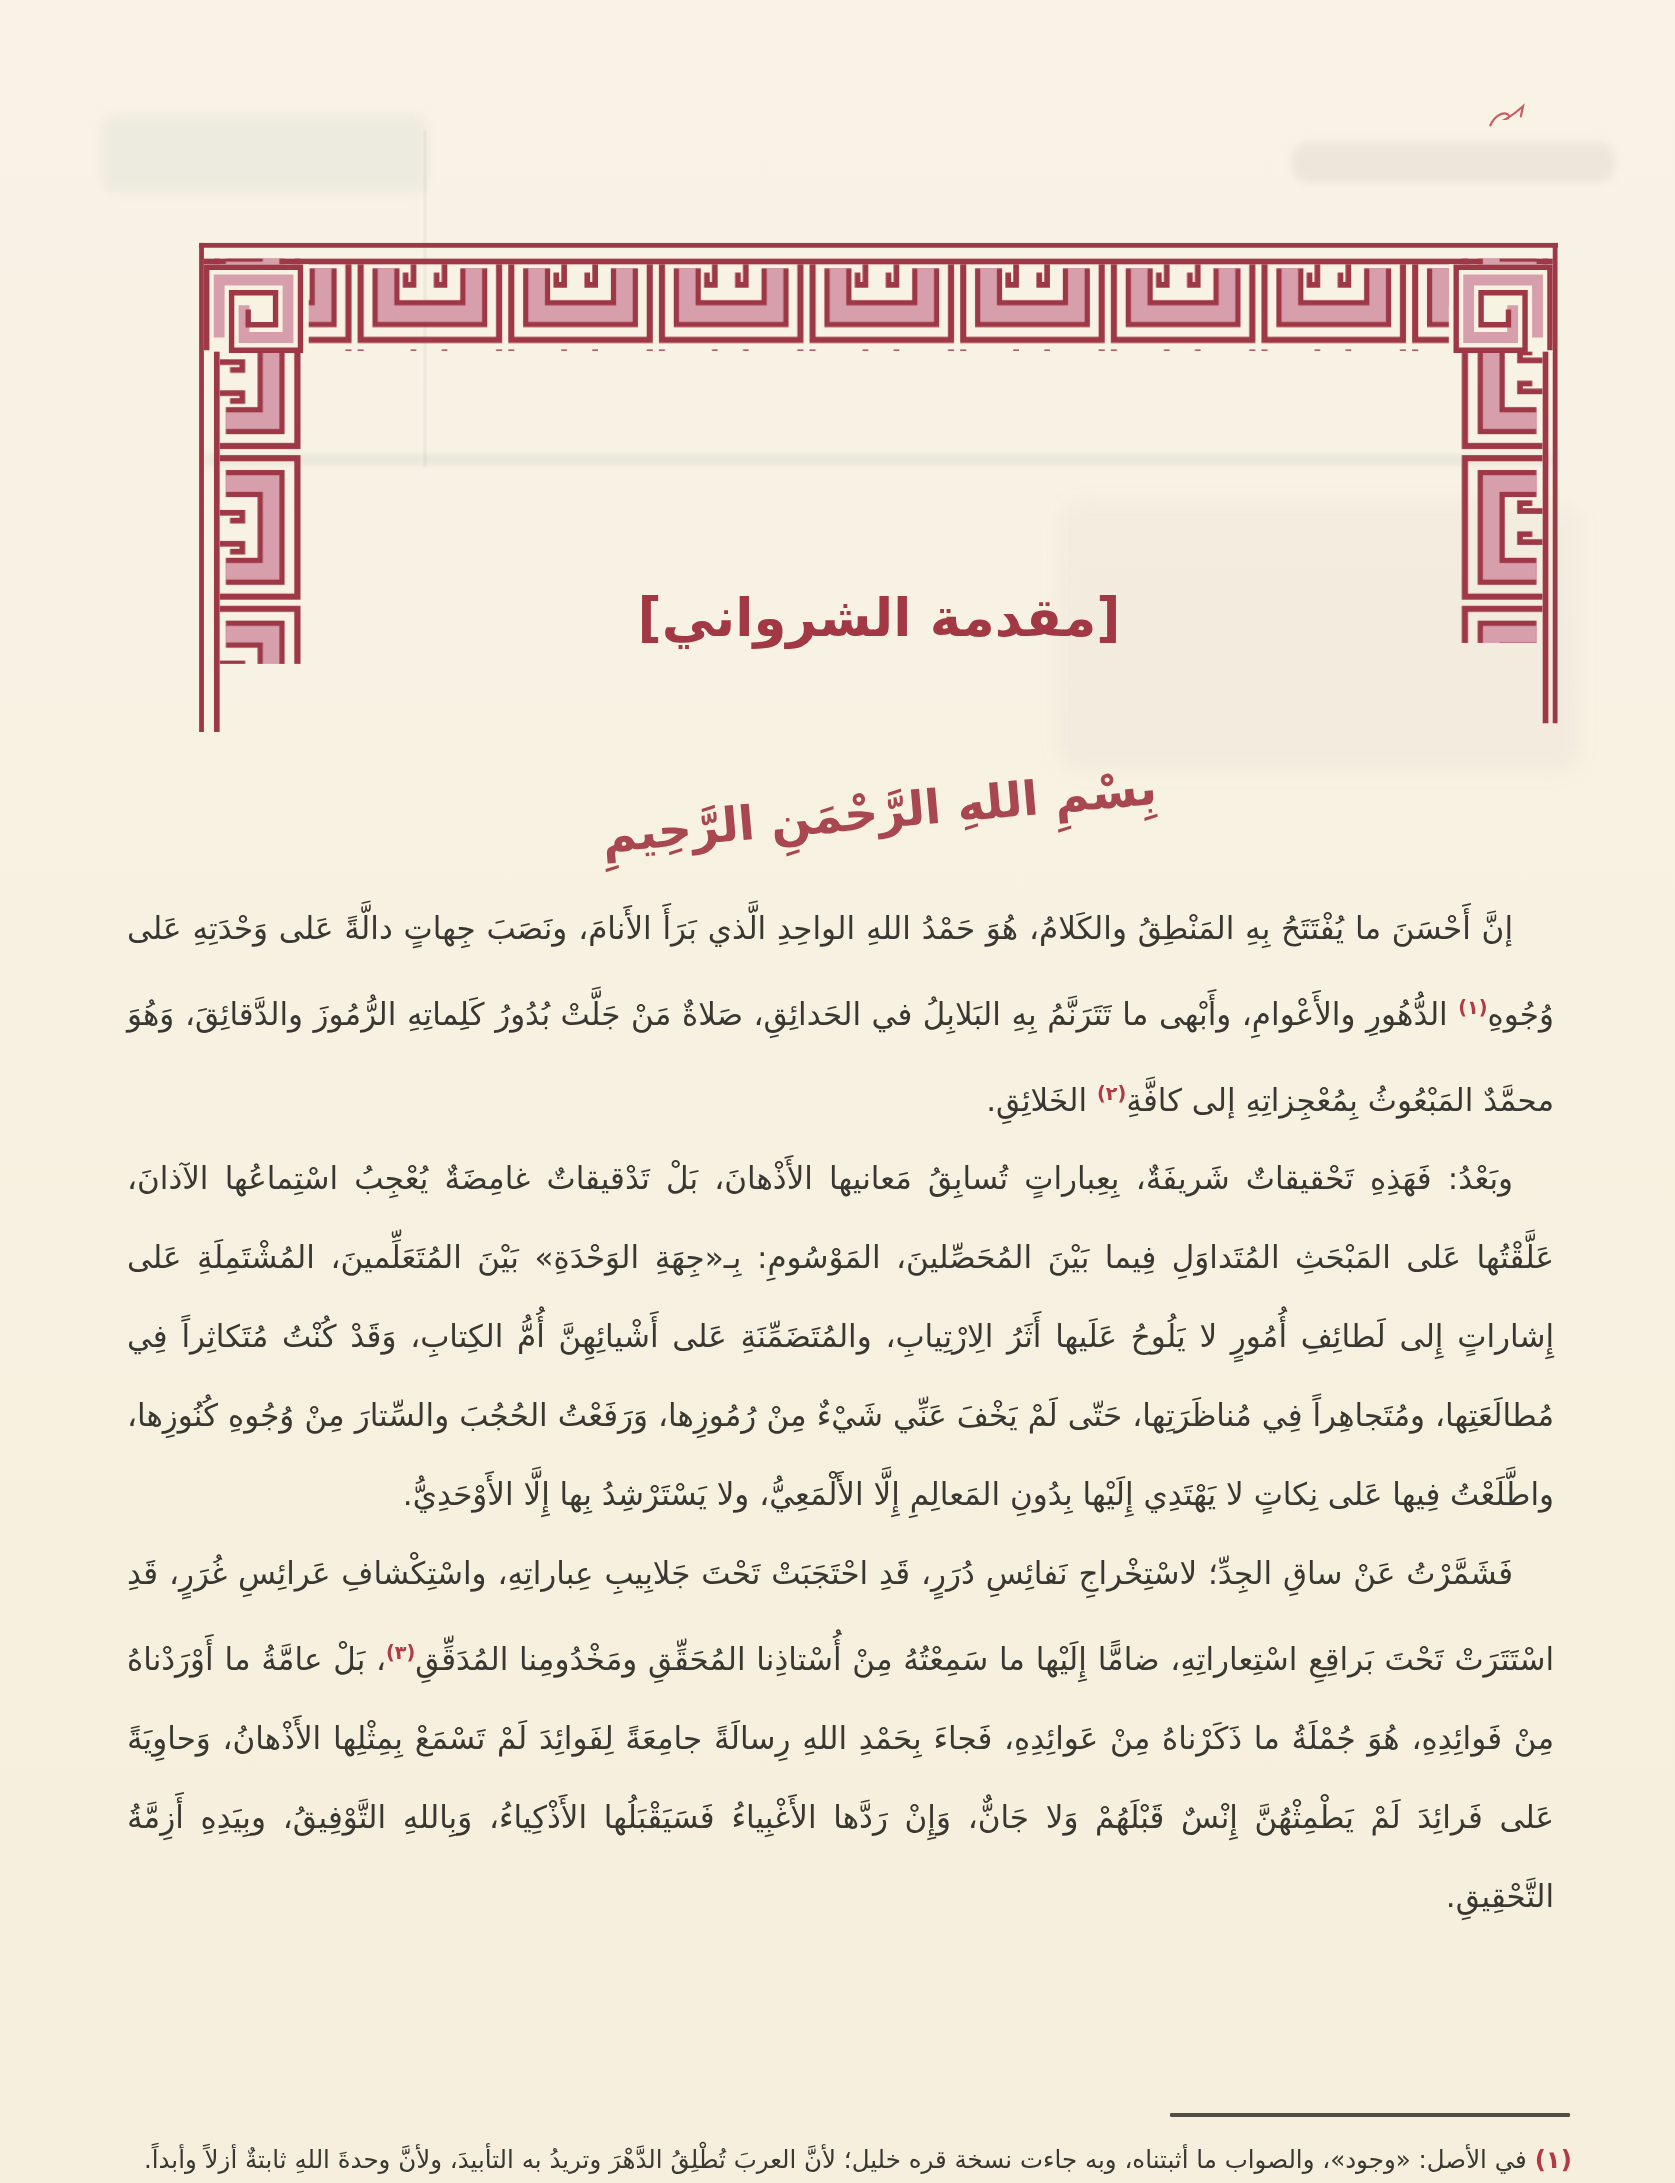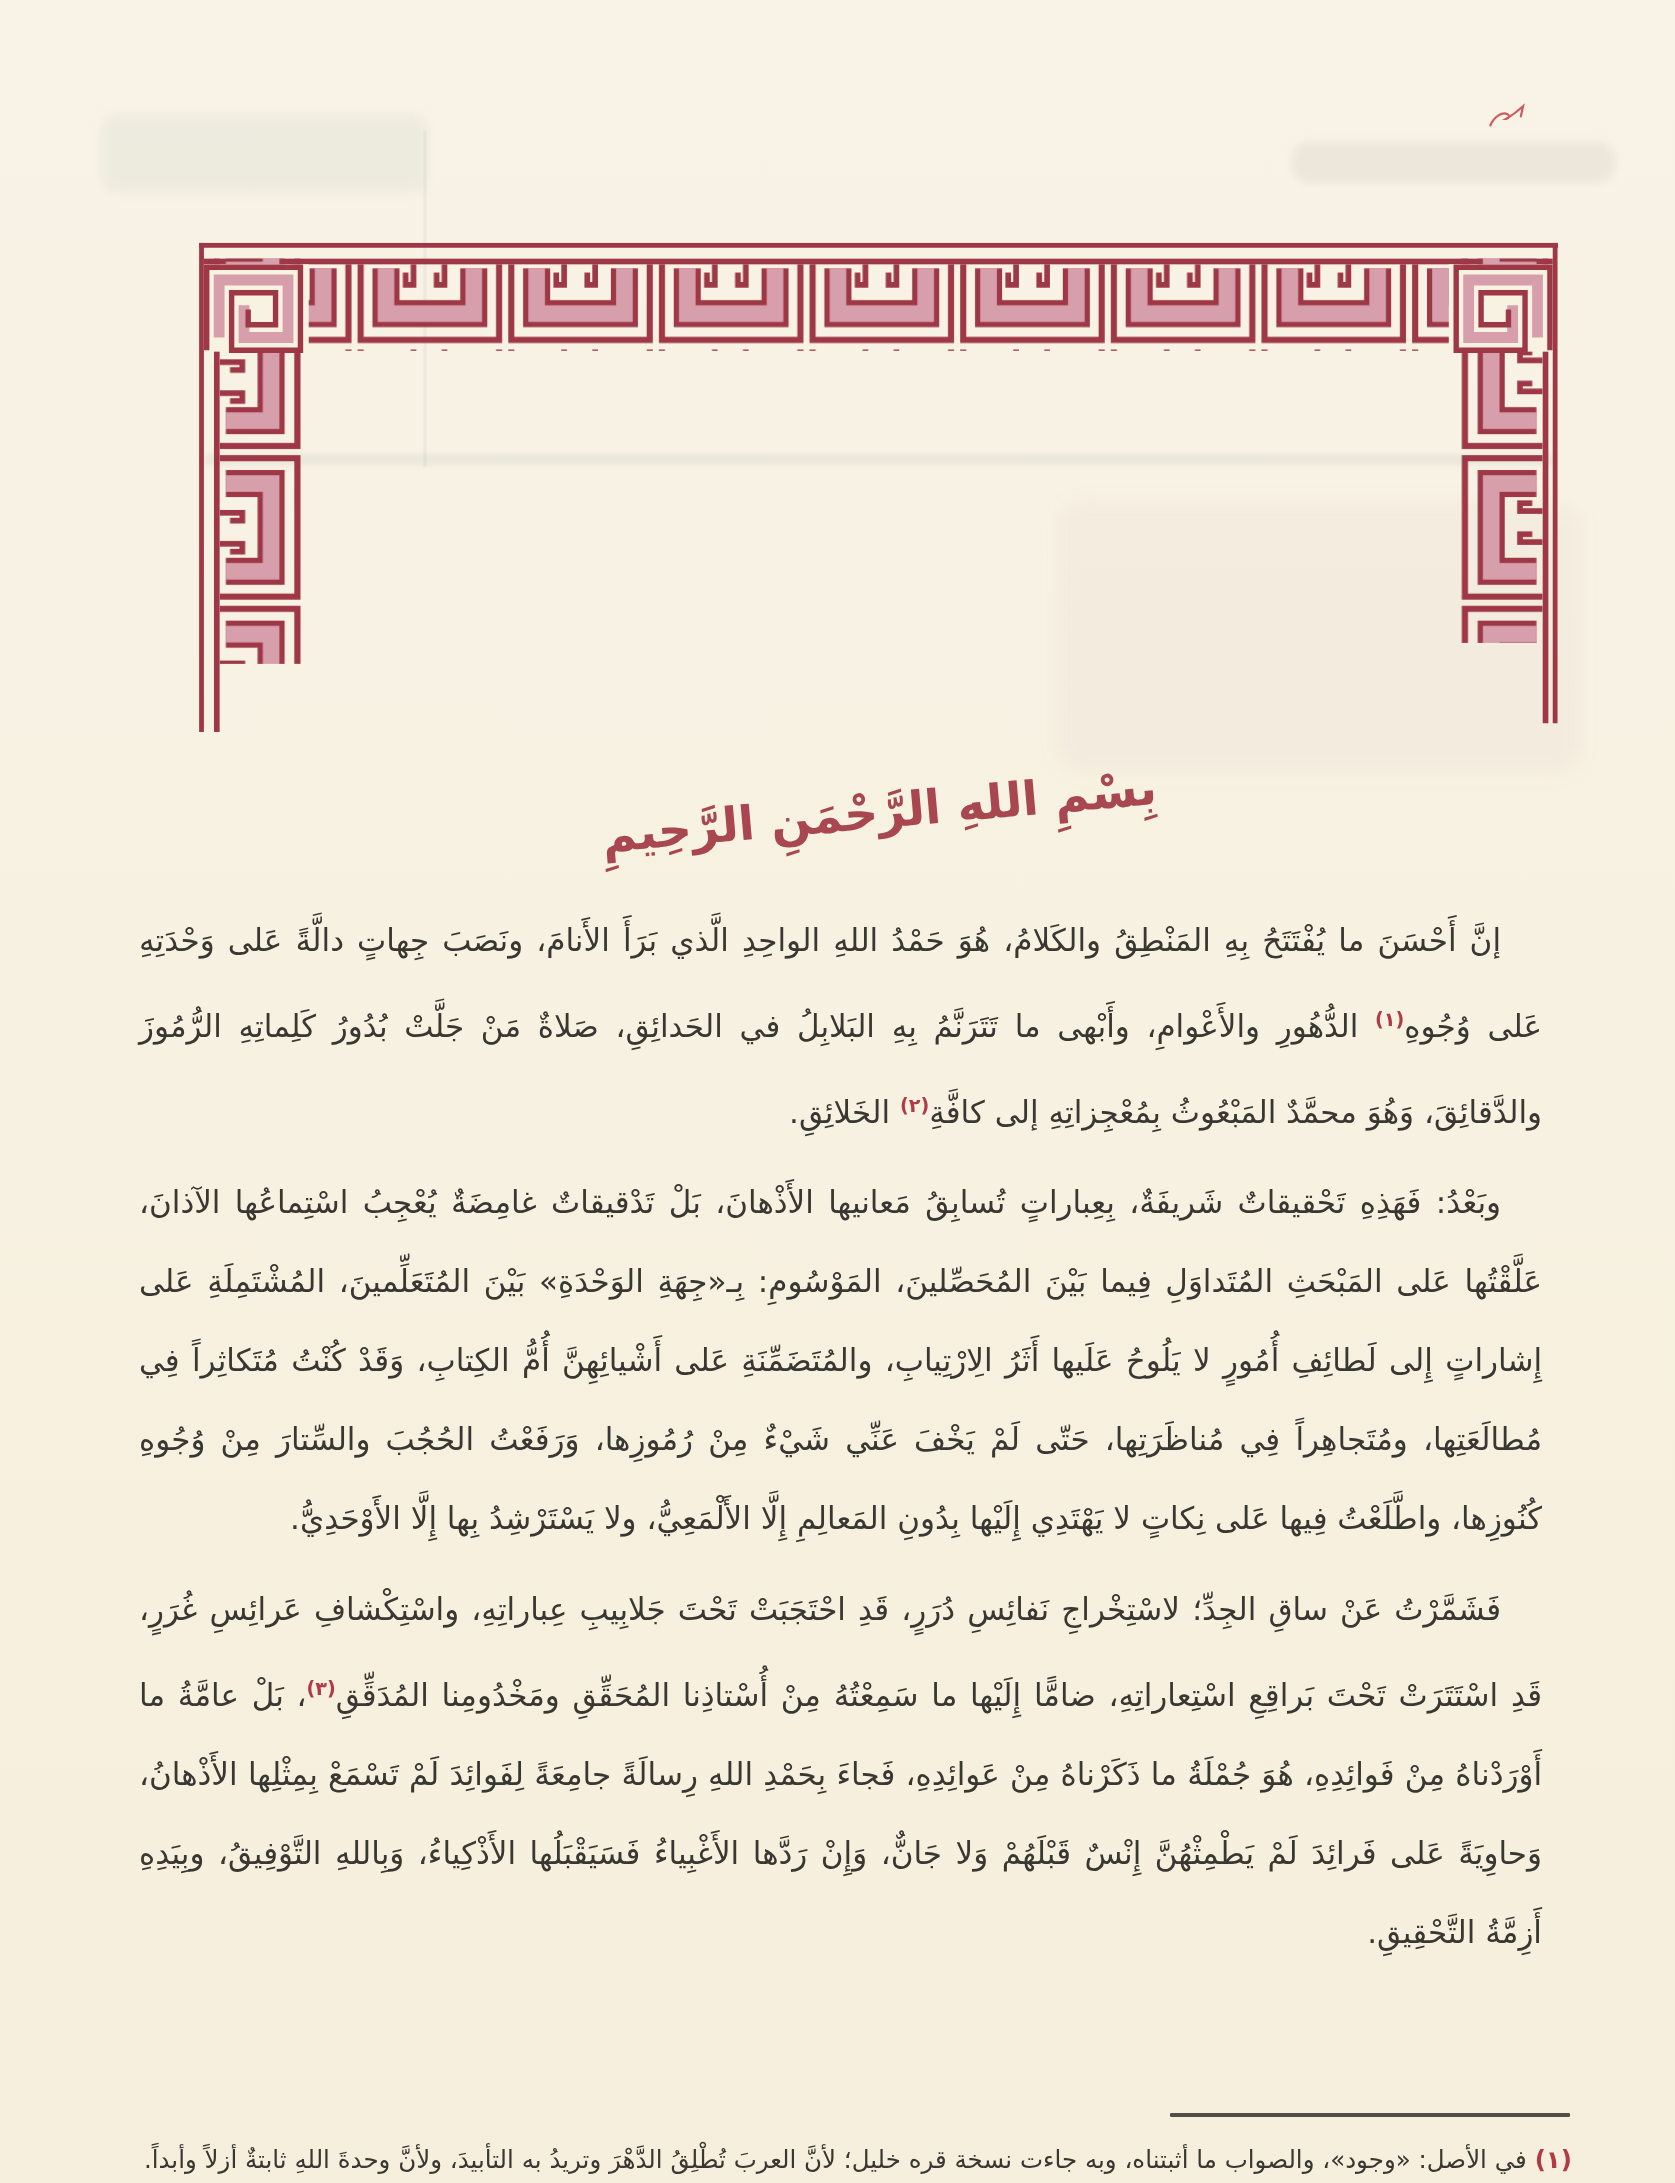--- a/index.html
+++ b/index.html
@@ -30,21 +30,21 @@
   .basmala{
     display:inline-block;direction:rtl;
     font-size:47px;font-weight:bold;line-height:122px;
     color:#a84750;transform:rotate(-5deg);
   }
   .body-text{
     position:absolute;right:121px;left:127px;top:889px;
     direction:rtl;text-align:justify;
     font-size:31px;line-height:79px;
   }
-  .body-text p{margin:12px;text-indent:41px;}
+  .body-text p{margin:0;text-indent:41px;}
   .fnref{color:#b23a44;font-size:.62em;vertical-align:.55em;font-weight:bold;}
   .fnote-divider{
     position:absolute;left:1170px;top:2113px;width:400px;height:3.9px;
     background:#514e48;border-radius:1.3px;
   }
   .footnotes{
     position:absolute;right:103px;left:127px;top:2130px;
     direction:rtl;text-align:justify;
     font-size:24.5px;line-height:59px;
   }
@@ -116,20 +116,21 @@
       <rect x="3318" y="605" width="238" height="200" fill="#f8f2e3"></rect>
       <g transform="translate(3561,600) scale(-0.95,0.97)">
         <path d="M42,178 V42 H208 V178 H102 V102" fill="none" stroke="#d69fab" stroke-width="26"></path>
         <path d="M12,208 V12 H238 V208 H72 V72 H178 V148 H112 V112" fill="none" stroke="#9e3847" stroke-width="13"></path>
       </g>
     </g>
 
     <path d="M3413,287 C3422,266 3441,255 3452,261 C3459,265 3455,272 3449,272 C3463,264 3477,253 3488,243 L3483,266" fill="none" stroke="#c4414a" stroke-width="5" stroke-linecap="round" opacity="0.85"></path>
   </svg>
 
+  <div class="title">[مقدمة الشرواني]</div>
 
   <div class="basmala-wrap">
     <span class="basmala">بِسْمِ اللهِ الرَّحْمَنِ الرَّحِيمِ</span>
   </div>
 
   <div class="body-text">
     <p>إنَّ أَحْسَنَ ما يُفْتَتَحُ بِهِ المَنْطِقُ والكَلامُ، هُوَ حَمْدُ اللهِ الواحِدِ الَّذي بَرَأَ الأَنامَ، ونَصَبَ جِهاتٍ دالَّةً عَلى وَحْدَتِهِ عَلى وُجُوهِ<span class="fnref">(١)</span> الدُّهُورِ والأَعْوامِ، وأَبْهى ما تَتَرَنَّمُ بِهِ البَلابِلُ في الحَدائِقِ، صَلاةٌ مَنْ جَلَّتْ بُدُورُ كَلِماتِهِ الرُّمُوزَ والدَّقائِقَ، وَهُوَ محمَّدٌ المَبْعُوثُ بِمُعْجِزاتِهِ إلى كافَّةِ<span class="fnref">(٢)</span> الخَلائِقِ.</p>
     <p>وبَعْدُ: فَهَذِهِ تَحْقيقاتٌ شَريفَةٌ، بِعِباراتٍ تُسابِقُ مَعانيها الأَذْهانَ، بَلْ تَدْقيقاتٌ غامِضَةٌ يُعْجِبُ اسْتِماعُها الآذانَ، عَلَّقْتُها عَلى المَبْحَثِ المُتَداوَلِ فِيما بَيْنَ المُحَصِّلينَ، المَوْسُومِ: بِـ«جِهَةِ الوَحْدَةِ» بَيْنَ المُتَعَلِّمينَ، المُشْتَمِلَةِ عَلى إِشاراتٍ إِلى لَطائِفِ أُمُورٍ لا يَلُوحُ عَلَيها أَثَرُ الِارْتِيابِ، والمُتَضَمِّنَةِ عَلى أَشْيائِهِنَّ أُمُّ الكِتابِ، وَقَدْ كُنْتُ مُتَكاثِراً فِي مُطالَعَتِها، ومُتَجاهِراً فِي مُناظَرَتِها، حَتّى لَمْ يَخْفَ عَنِّي شَيْءٌ مِنْ رُمُوزِها، وَرَفَعْتُ الحُجُبَ والسِّتارَ مِنْ وُجُوهِ كُنُوزِها، واطَّلَعْتُ فِيها عَلى نِكاتٍ لا يَهْتَدِي إِلَيْها بِدُونِ المَعالِمِ إِلَّا الأَلْمَعِيُّ، ولا يَسْتَرْشِدُ بِها إِلَّا الأَوْحَدِيُّ.</p>
     <p>فَشَمَّرْتُ عَنْ ساقِ الجِدِّ؛ لاسْتِخْراجِ نَفائِسِ دُرَرٍ، قَدِ احْتَجَبَتْ تَحْتَ جَلابِيبِ عِباراتِهِ، واسْتِكْشافِ عَرائِسِ غُرَرٍ، قَدِ اسْتَتَرَتْ تَحْتَ بَراقِعِ اسْتِعاراتِهِ، ضامًّا إِلَيْها ما سَمِعْتُهُ مِنْ أُسْتاذِنا المُحَقِّقِ ومَخْدُومِنا المُدَقِّقِ<span class="fnref">(٣)</span>، بَلْ عامَّةُ ما أَوْرَدْناهُ مِنْ فَوائِدِهِ، هُوَ جُمْلَةُ ما ذَكَرْناهُ مِنْ عَوائِدِهِ، فَجاءَ بِحَمْدِ اللهِ رِسالَةً جامِعَةً لِفَوائِدَ لَمْ تَسْمَعْ بِمِثْلِها الأَذْهانُ، وَحاوِيَةً عَلى فَرائِدَ لَمْ يَطْمِثْهُنَّ إِنْسٌ قَبْلَهُمْ وَلا جَانٌّ، وَإِنْ رَدَّها الأَغْبِياءُ فَسَيَقْبَلُها الأَذْكِياءُ، وَبِاللهِ التَّوْفِيقُ، وبِيَدِهِ أَزِمَّةُ التَّحْقِيقِ.</p>
   </div>

